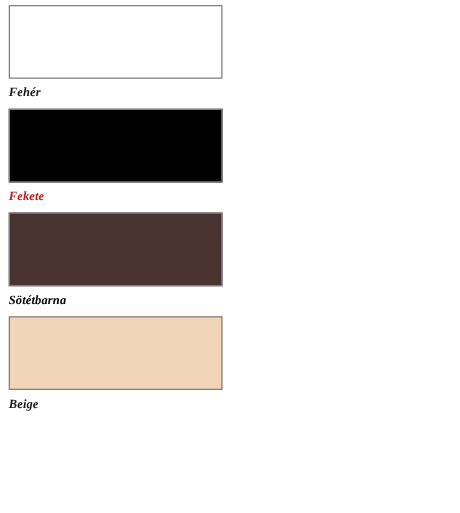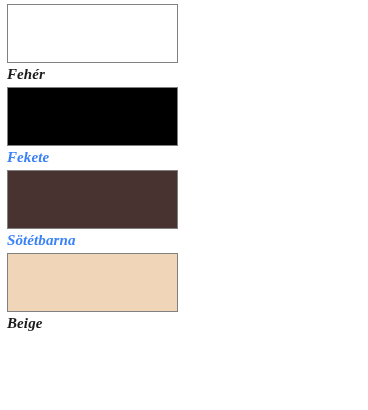--- a/index.html
+++ b/index.html
@@ -38,45 +38,45 @@
     height: 59px;
     border: 1px solid #808080;
     flex: 0 0 auto;
   }
   .swatch-label {
     display: block;
     margin-top: 2px;
     font-family: "Liberation Serif", "DejaVu Serif", serif;
     font-style: italic;
     font-weight: bold;
-    font-size: 15px;
+    font-size: 10px;
     line-height: 19px;
     color: #1a1a1a;
     white-space: nowrap;
     letter-spacing: 0.1px;
   }
 </style>
 </head>
 <body style="background-color: rgb(255, 255, 255);">
 
 <div class="palette">
 
   <div class="swatch-cell">
     <div class="swatch-chip" style="background-color: rgb(255, 255, 255); border-color: rgb(128, 128, 128);"></div>
     <span class="swatch-label" style="color: rgb(26, 26, 26);">Fehér</span>
   </div>
 
   <div class="swatch-cell">
     <div class="swatch-chip" style="background-color: rgb(0, 0, 0); border-color: rgb(128, 128, 128);"></div>
-    <span class="swatch-label" style="color: #3b82f6;">Fekete</span>
+    <span class="swatch-label" style="color: #b91c1c;">Fekete</span>
   </div>
 
   <div class="swatch-cell">
     <div class="swatch-chip" style="background-color: rgb(72, 51, 48); border-color: rgb(128, 128, 128);"></div>
-    <span class="swatch-label" style="color: #3b82f6;">Sötétbarna</span>
+    <span class="swatch-label" style="color: #000000;">Sötétbarna</span>
   </div>
 
 
   <div class="swatch-cell">
     <div class="swatch-chip" style="background-color: rgb(240, 213, 184); border-color: rgb(128, 128, 128);"></div>
     <span class="swatch-label" style="color: rgb(26, 26, 26);">Beige</span>
   </div>
 
 </div>
 

